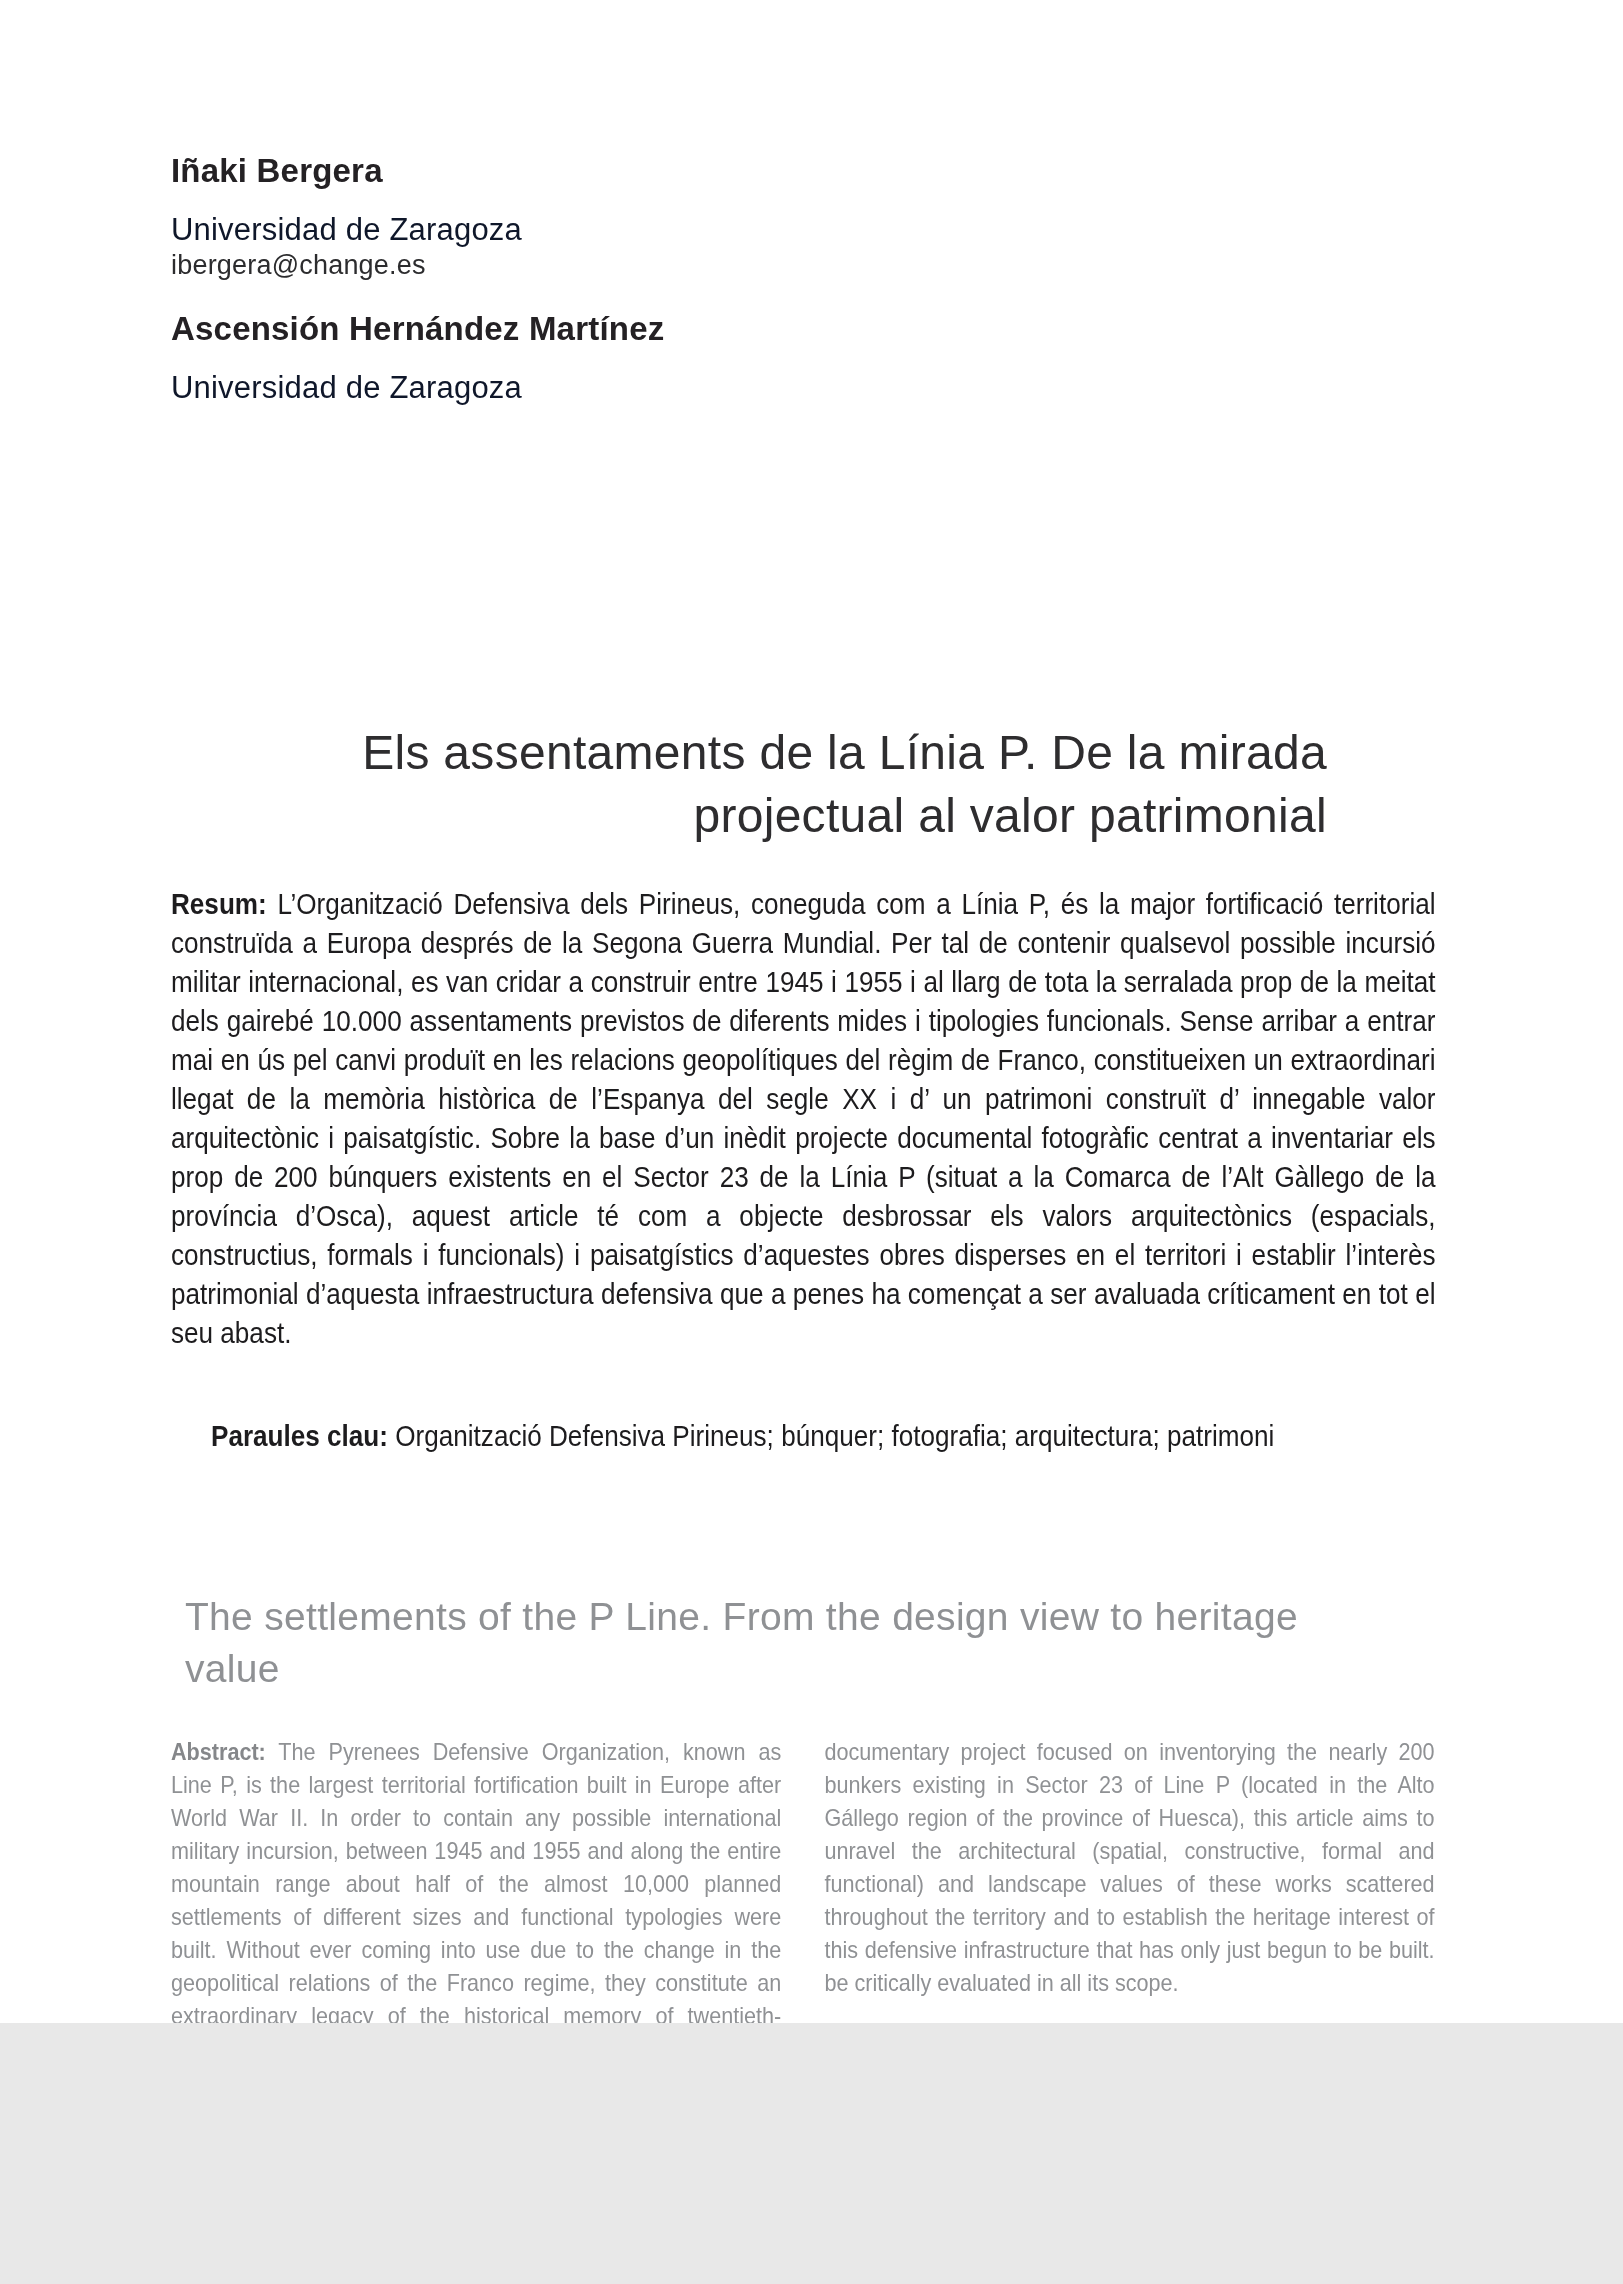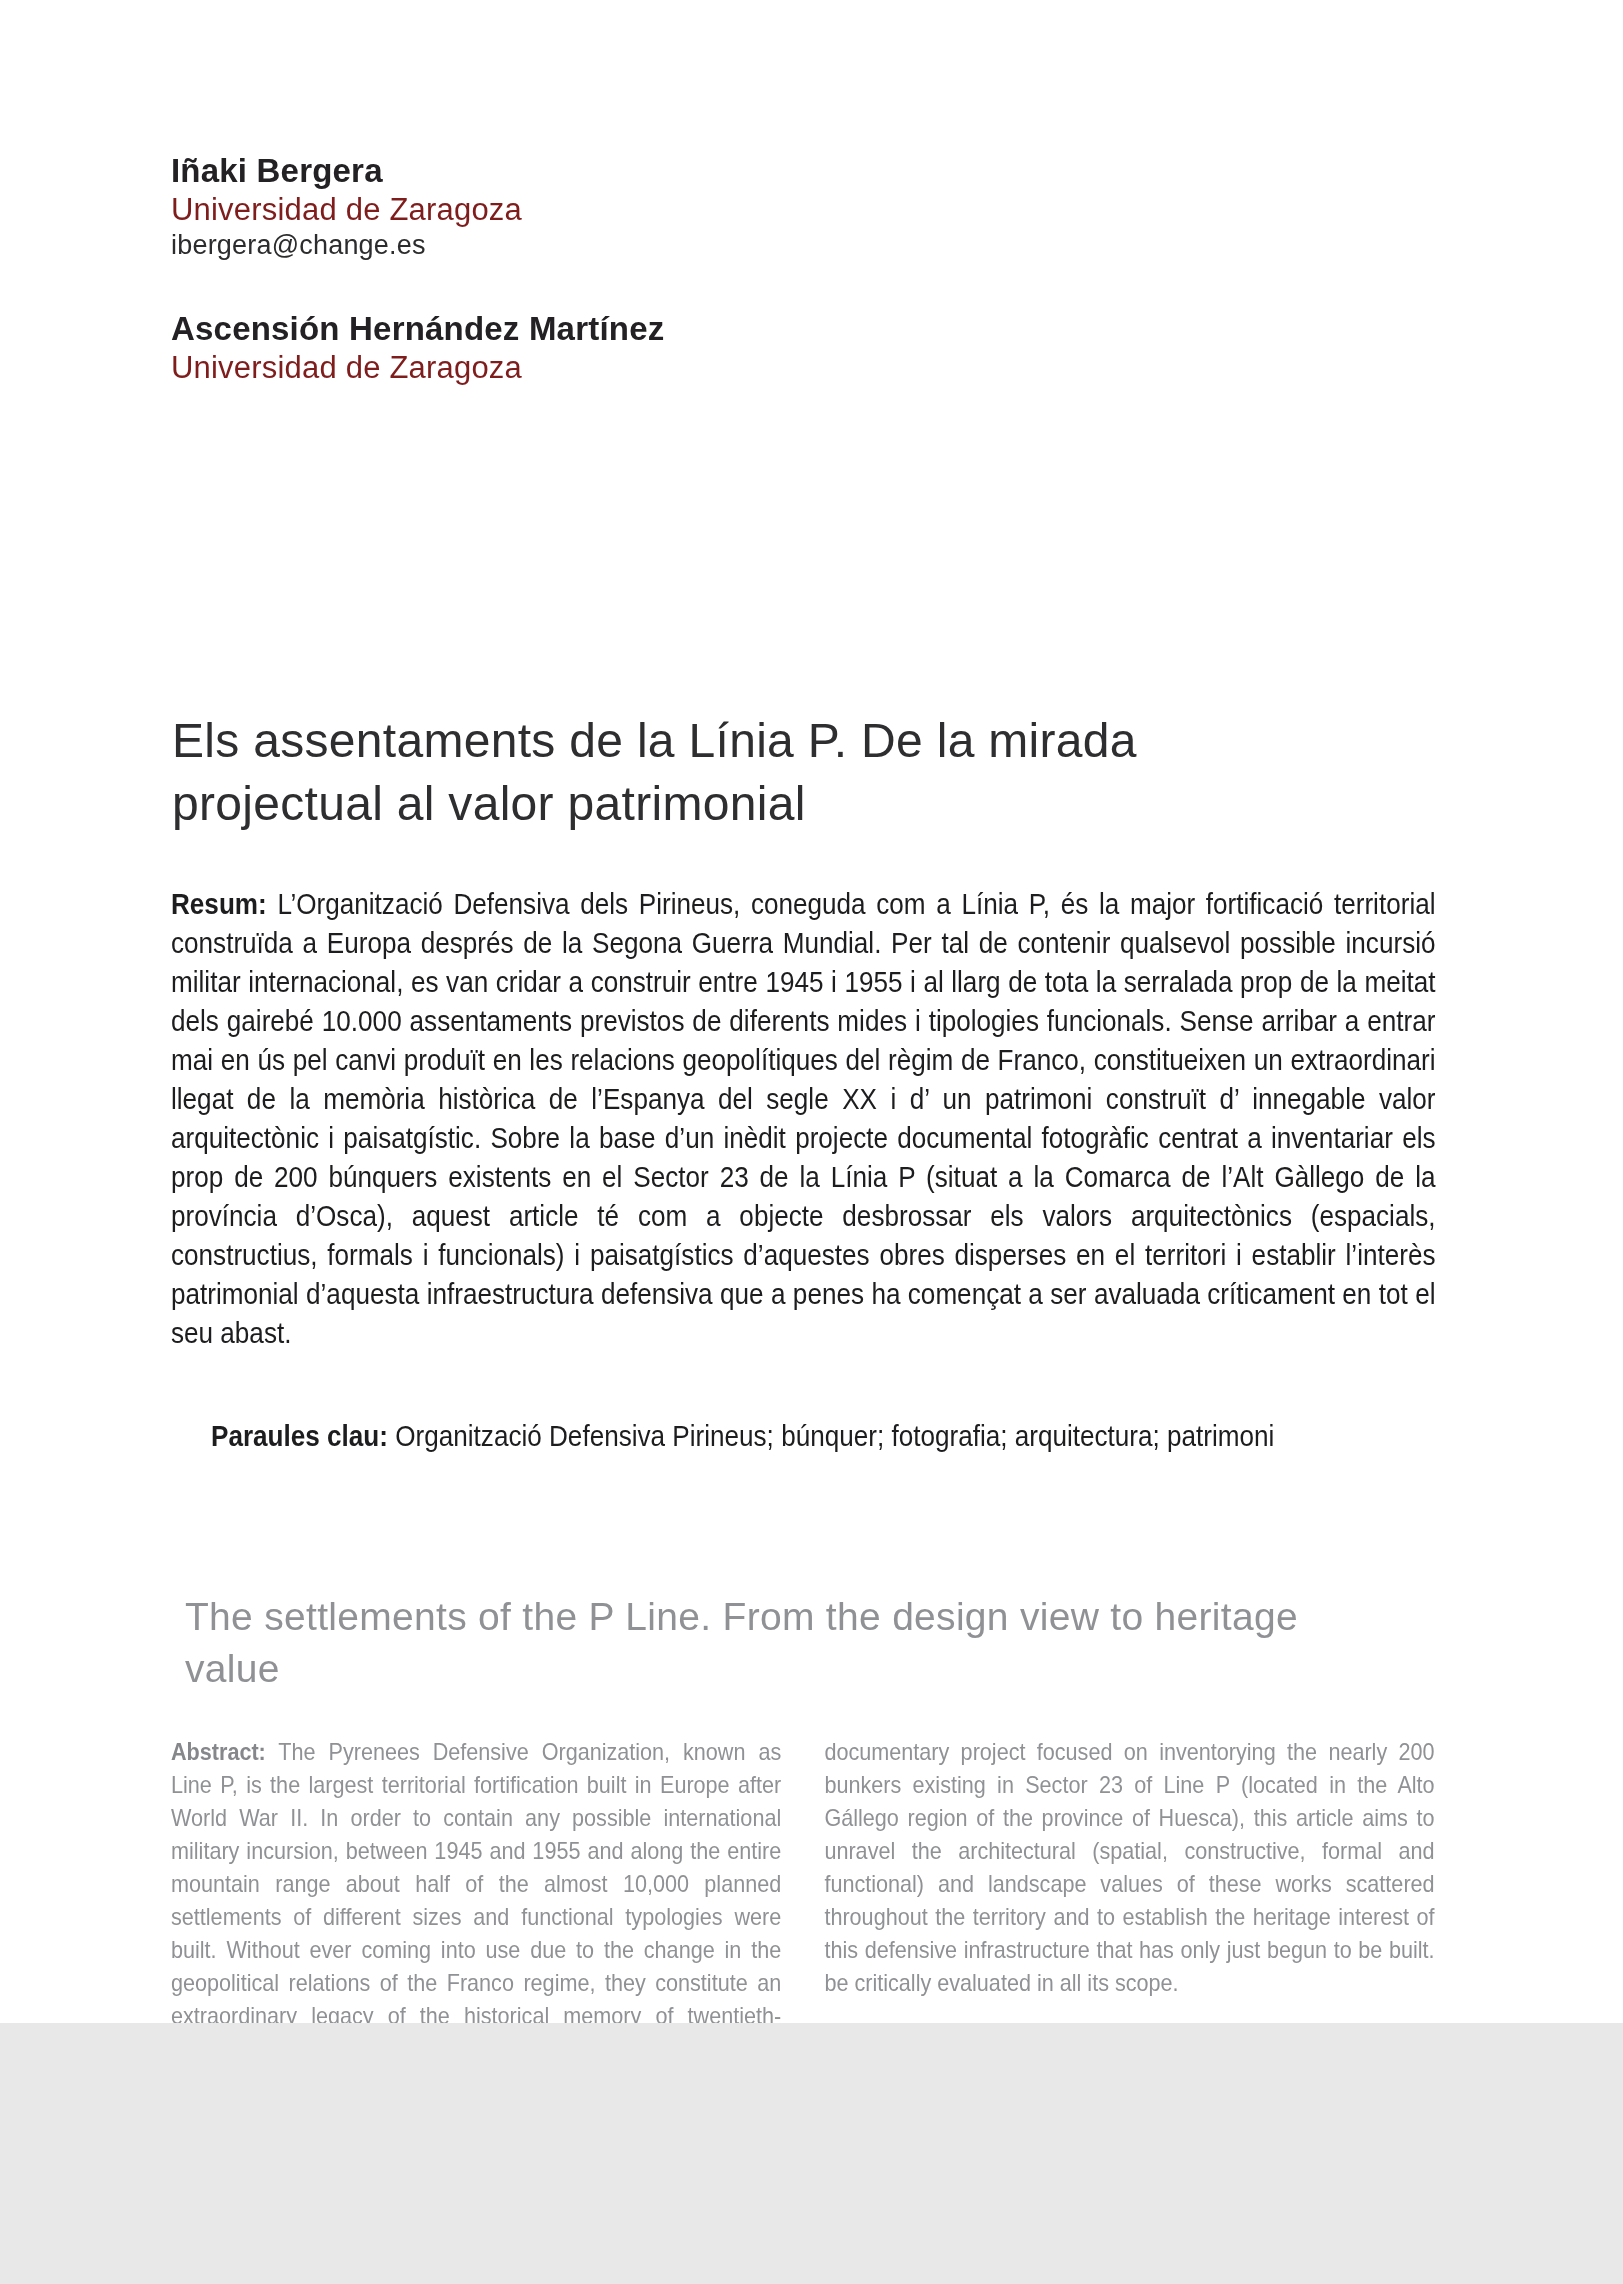--- a/index.html
+++ b/index.html
@@ -14,21 +14,21 @@
     color: #231f20;
     overflow: hidden;
     margin: 0 auto;
   }
 
   
   .author-block { position: absolute; left: 171px; }
   .author-block.first  { top: 151px; }
   .author-block.second { top: 309px; }
   .author-name  { font-size: 33px; font-weight: 700; line-height: 40px; color: #242124; letter-spacing: 0.2px; }
-  .author-affil { font-size: 31px; font-weight: 400; line-height: 37px; color: #7f1d1d; letter-spacing: 0.2px; }
+  .author-affil { font-size: 31px; font-weight: 400; line-height: 37px; color: #0f172a; letter-spacing: 0.2px; margin-top: 20px; }
   .author-email { font-size: 27px; font-weight: 400; line-height: 34px; color: #2c2c2e; letter-spacing: 0.2px; }
 
   
   .title-ca {
     position: absolute; left: 168px; top: 705px; width: 1143px;
     font-size: 48px; line-height: 63px; font-weight: 400;
     color: #2e2d2f; letter-spacing: 0.3px;
   }
 
   
@@ -79,21 +79,21 @@
     <div class="author-name">Iñaki Bergera</div>
     <div class="author-affil">Universidad de Zaragoza</div>
     <div class="author-email">ibergera@change.es</div>
   </div>
 
   <div class="author-block second">
     <div class="author-name">Ascensión Hernández Martínez</div>
     <div class="author-affil">Universidad de Zaragoza</div>
   </div>
 
-  <h1 class="title-ca" style="margin:4px; font-weight:400;">Els assentaments de la Línia P. De la mirada projectual al valor patrimonial</h1>
+  <h1 class="title-ca" style="margin:16px; font-weight:400;text-align:right;">Els assentaments de la Línia P. De la mirada projectual al valor patrimonial</h1>
 
   <div class="resum-wrap">
     <p class="resum condensed" style="margin:0;">
       <span class="inline-label">Resum:</span>
       <span>L’Organització Defensiva dels Pirineus, coneguda com a Línia P, és la major fortificació territorial construïda a Europa després de la Segona Guerra Mundial. Per tal de contenir qualsevol possible incursió militar internacional, es van cridar a construir entre 1945 i 1955 i al llarg de tota la serralada prop de la meitat dels gairebé 10.000 assentaments previstos de diferents mides i tipologies funcionals. Sense arribar a entrar mai en ús pel canvi produït en les relacions geopolítiques del règim de Franco, constitueixen un extraordinari llegat de la memòria històrica de l’Espanya del segle XX i d’ un patrimoni construït d’ innegable valor arquitectònic i paisatgístic. Sobre la base d’un inèdit projecte documental fotogràfic centrat a inventariar els prop de 200 búnquers existents en el Sector 23 de la Línia P (situat a la Comarca de l’Alt Gàllego de la província d’Osca), aquest article té com a objecte desbrossar els valors arquitectònics (espacials, constructius, formals i funcionals) i paisatgístics d’aquestes obres disperses en el territori i establir l’interès patrimonial d’aquesta infraestructura defensiva que a penes ha començat a ser avaluada críticament en tot el seu abast.</span>
     </p>
   </div>
 
   <div class="paraules-wrap">
     <p class="paraules condensed" style="margin:0;">

